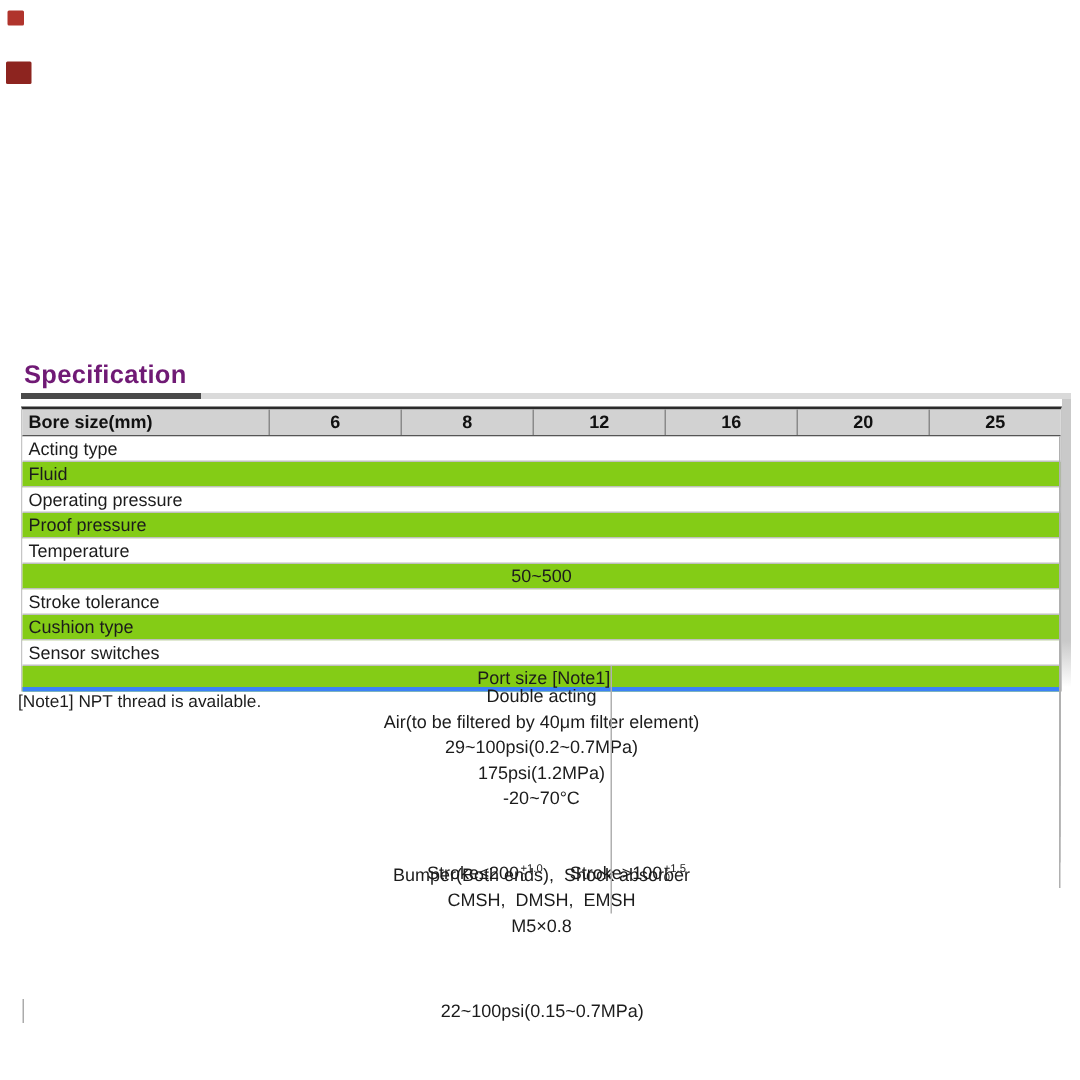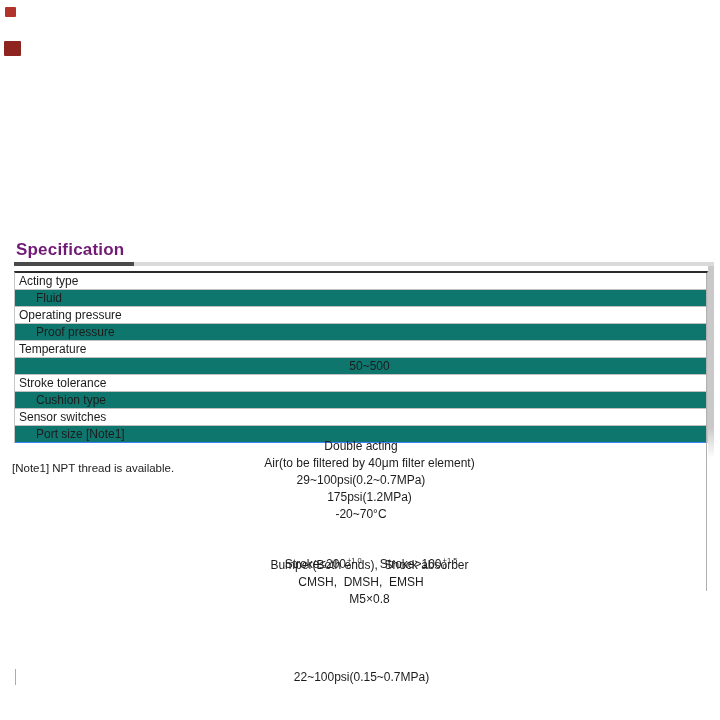--- a/index.html
+++ b/index.html
@@ -28,30 +28,30 @@
   }
   .spec-table *{box-sizing:border-box;}
   .thead{
     display:flex;height:18px;background:#d2d2d2;border-bottom:1px solid #555;
     font-weight:bold;color:#111;
   }
   .thead .label-cell{line-height:17px;border-right:1px solid #8a8a8a;}
   .hcol{flex:1;text-align:center;line-height:17px;}
   .hcol + .hcol{border-left:1px solid #8a8a8a;}
   .trow{display:flex;height:17px;background:#ffffff;border-bottom:1px solid #c0c0c0;flex-direction:column;}
-  .trow.alt{background:#0f766e;padding-left:17px;}
-  .trow.last{border-bottom:1px solid #3b82f6;}
+  .trow.alt{background:#84cc16;}
+  .trow.last{border-bottom:3px solid #3b82f6;align-items:center;}
   .label-cell{flex:0 0 165px;padding-left:4px;line-height:16px;border-right:1px solid #b0b0b0;
     white-space:pre;overflow:hidden;}
   .vcell{text-align:center;line-height:16px;white-space:pre;}
   .s6{flex:1;}
   .s2{flex:0 0 176.3px;}
   .s4l{flex:0 0 352.7px;}
   .grow{flex:1;}
-  .cell-sep{border-left:1px solid #ababab;margin-top:21px;}
+  .cell-sep{border-left:1px solid #ababab;}
   .tolstack{
     display:inline-flex;flex-direction:column;align-items:flex-start;
     font-size:7.5px;line-height:6px;vertical-align:middle;margin-left:1px;
     transform:translateY(-1px);font-weight:normal;
   }
   .tol-gap{display:inline-block;width:18px;}
   .footnote{position:absolute;left:12px;top:462px;font-size:11.5px;color:#1c1c1c;}
 </style>
 </head>
 <body>
@@ -59,20 +59,29 @@
 <div class="mark mark1"></div>
 <div class="mark mark2"></div>
 
 <div class="page-title">Specification</div>
 <div class="title-rule-dark"></div>
 <div class="title-rule-light"></div>
 <div class="right-shadow"></div>
 
 <div class="spec-table">
 
+  <div class="thead">
+    <div class="label-cell">Bore size(mm)</div>
+    <div class="hcol">6</div>
+    <div class="hcol">8</div>
+    <div class="hcol">12</div>
+    <div class="hcol">16</div>
+    <div class="hcol">20</div>
+    <div class="hcol">25</div>
+  </div>
 
   <div class="trow">
     <div class="label-cell">Acting type</div>
     <div class="vcell s6">Double acting</div>
   </div>
 
   <div class="trow alt">
     <div class="label-cell">Fluid</div>
     <div class="vcell s6">Air(to be filtered by 40μm filter element)</div>
   </div>

